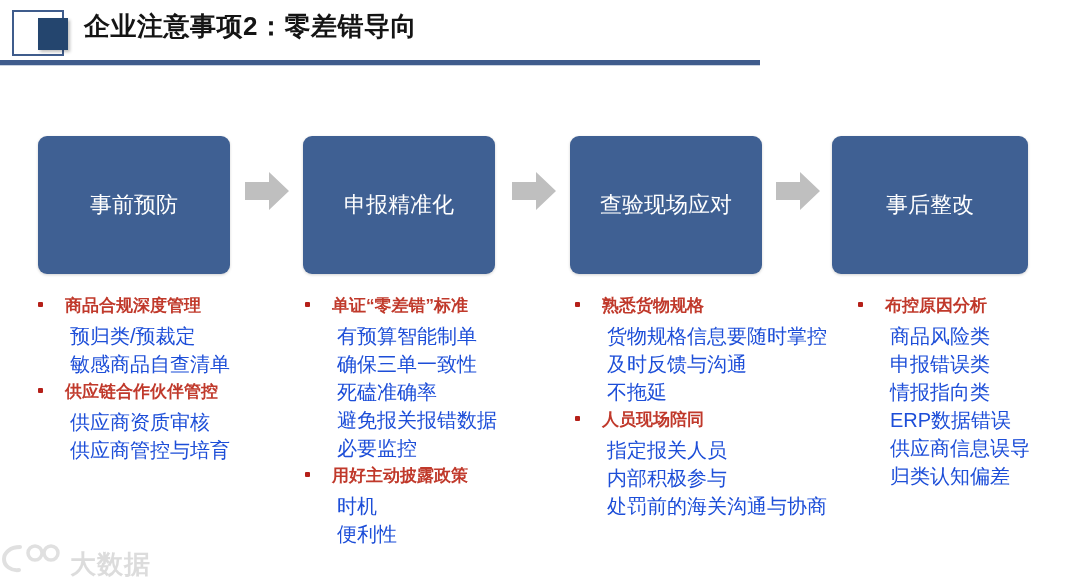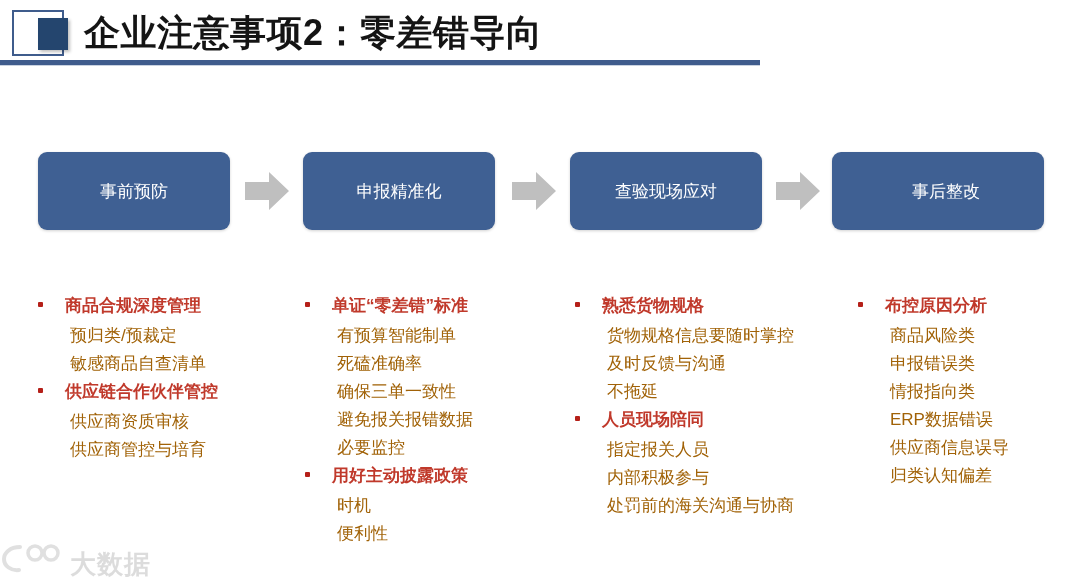--- a/index.html
+++ b/index.html
@@ -39,21 +39,21 @@
     top: 18px;
     width: 30px;
     height: 32px;
     background: #24456e;
     box-shadow: 2px 2px 3px rgba(0,0,0,0.25);
   }
   #page-title {
     position: absolute;
     left: 84px;
     top: 9px;
-    font-size: 36px;
+    font-size: 26px;
     font-weight: bold;
     color: #141414;
     letter-spacing: 0.5px;
     white-space: nowrap;
   }
   #title-rule {
     position: absolute;
     left: 0px;
     top: 60px;
     width: 760px;
@@ -65,36 +65,36 @@
   
   #flow-row {
     position: absolute;
     left: 0;
     top: 136px;
     width: 1080px;
     height: 110px;
   }
   .flow-box {
     position: absolute;
-    top: 16px;
+    top: 0;
     width: 192px;
-    height: 78px;
+    height: 138px;
     background: #3f6093;
     border-radius: 9px;
     color: #ffffff;
-    font-size: 17px;
+    font-size: 22px;
     display: flex;
     align-items: center;
     justify-content: center;
     box-shadow: 0 1px 3px rgba(0,0,0,0.18);
   }
   .flow-box.b0 { left: 38px; }
   .flow-box.b1 { left: 303px; }
   .flow-box.b2 { left: 570px; }
-  .flow-box.b3 { left: 832px; width: 196px; padding-left: 16px; }
+  .flow-box.b3 { left: 832px; width: 196px; }
 
   .flow-arrow {
     position: absolute;
     top: 34px;
     width: 44px;
     height: 42px;
   }
   .flow-arrow.a0 { left: 245px; }
   .flow-arrow.a1 { left: 512px; }
   .flow-arrow.a2 { left: 776px; }
@@ -134,22 +134,22 @@
     margin-right: 22px;
   }
   .group-title {
     font-size: 17px;
     font-weight: bold;
     color: #c0392b;
     line-height: 28px;
     white-space: nowrap;
   }
   .sub-item {
-    font-size: 17px;
-    color: #a16207;
+    font-size: 20px;
+    color: #1d4ed8;
     line-height: 28px;
     padding-left: 32px;
     white-space: nowrap;
   }
 
   
   #watermark {
     position: absolute;
     left: 2px;
     bottom: 2px;
@@ -236,22 +236,22 @@
         <div class="sub-item">供应商管控与培育</div>
       </div>
     </div>
   <div class="col c1">
       <div class="group">
         <div class="group-head">
           <span class="bullet"></span>
           <span class="group-title">单证“零差错”标准</span>
         </div>
         <div class="sub-item">有预算智能制单</div>
+        <div class="sub-item">确保三单一致性</div>
         <div class="sub-item">死磕准确率</div>
-        <div class="sub-item">确保三单一致性</div>
       </div>
       <div class="group">
         <div class="sub-item">避免报关报错数据</div>
         <div class="sub-item">必要监控</div>
       </div>
       <div class="group">
         <div class="group-head">
           <span class="bullet"></span>
           <span class="group-title">用好主动披露政策</span>
         </div>

